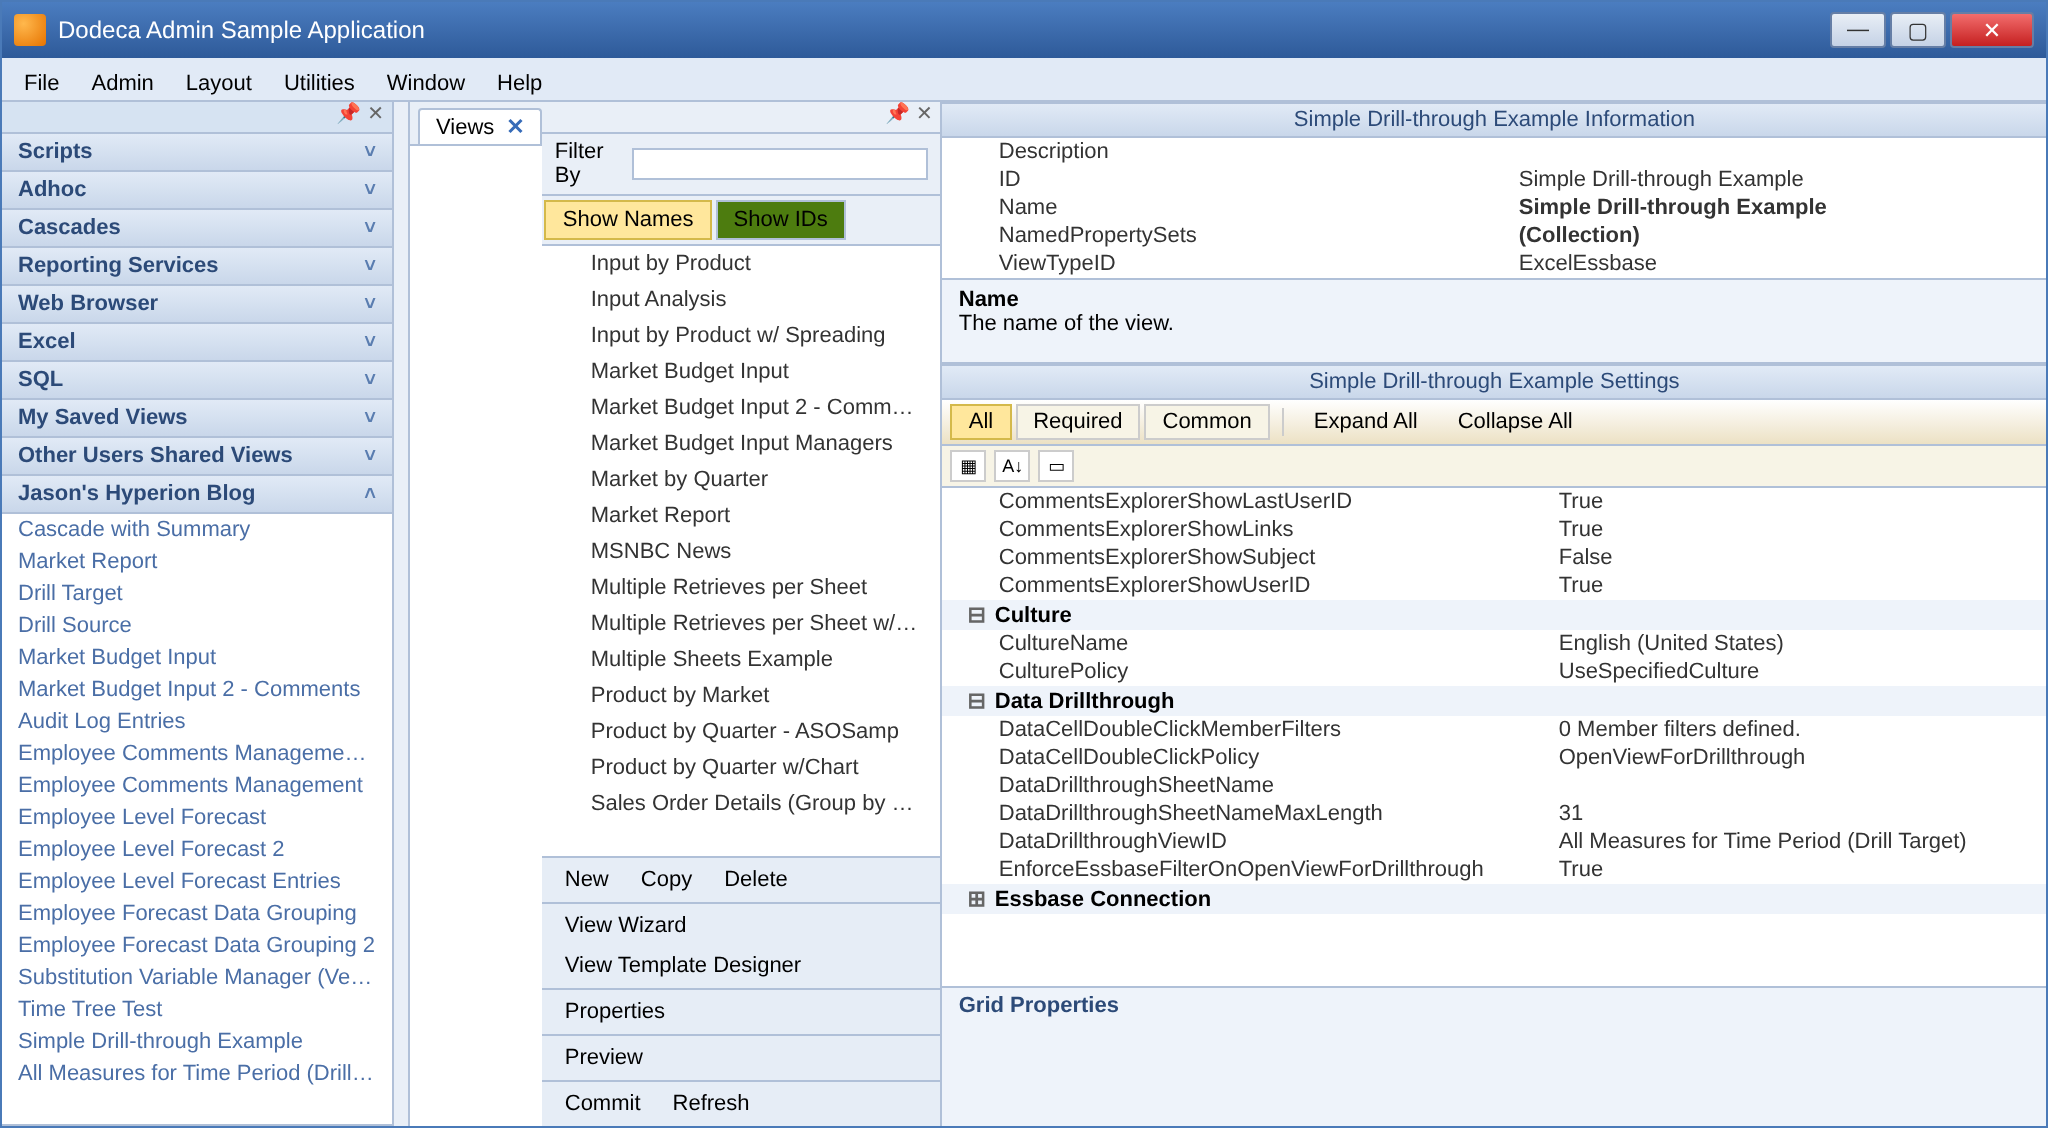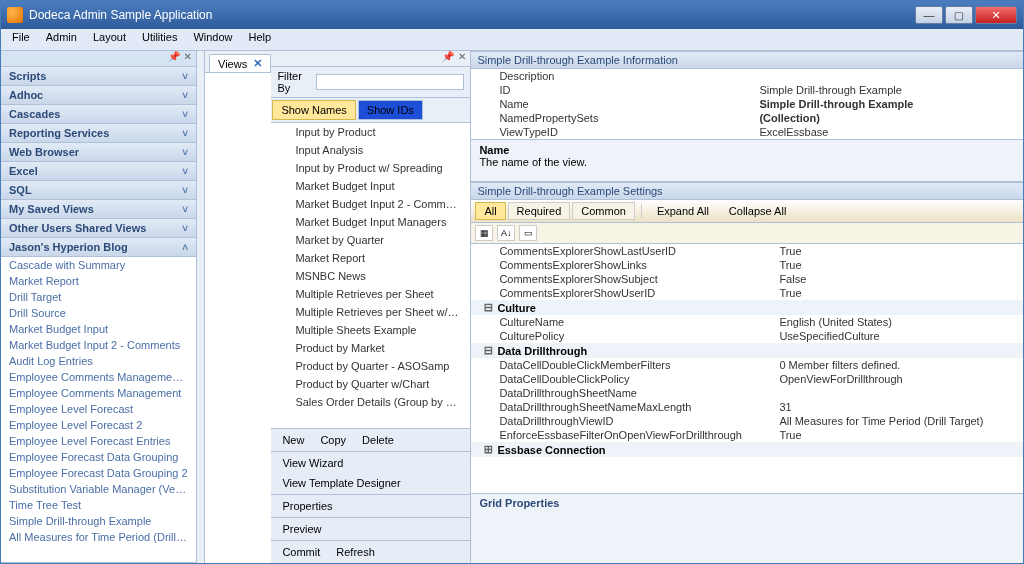--- a/index.html
+++ b/index.html
@@ -4,49 +4,49 @@
 <style>
   * { box-sizing: border-box; margin: 0; padding: 0; }
   body { font-family: "Segoe UI", Tahoma, sans-serif; font-size: 11px; color: #000; background: #fff; overflow: hidden; }
   .window { width: 1024px; height: 564px; border: 1px solid #4a7ab8; background: #fff; display: flex; flex-direction: column; }
   .titlebar { height: 28px; background: linear-gradient(#4b7dc0,#2e5a99); display: flex; align-items: center; padding: 0 6px; color: #fff; }
   .titlebar .app-icon { width: 16px; height: 16px; background: radial-gradient(circle at 30% 30%, #ffb84d, #e67300); border-radius: 2px; margin-right: 6px; }
   .titlebar .title { flex: 1; font-size: 12px; }
   .winbtns { display: flex; gap: 2px; }
   .winbtn { width: 28px; height: 18px; background: linear-gradient(#e8eef6,#c5d2e6); border: 1px solid #657ea6; border-radius: 2px; display:flex; align-items:center; justify-content:center; font-size:11px; color:#333;}
   .winbtn.close { background: linear-gradient(#f26d6d,#c52020); color:#fff; width:42px;}
-  .menubar { height: 22px; background: #e1eaf6; border-bottom: 1px solid #b0c0d8; display: flex; align-items: flex-start; padding: 0 4px; gap: 2px;}
+  .menubar { height: 22px; background: #e1eaf6; border-bottom: 1px solid #b0c0d8; display: flex; align-items: flex-end; padding: 0 4px; gap: 2px;}
   .menuitem { padding: 2px 7px; cursor: default; }
   .content { flex: 1; display: flex; min-height: 0; }
   .sidebar { width: 196px; background: #e9eff7; border-right: 1px solid #b0c0d8; display:flex; flex-direction:column; }
   .panel-hdr { height:16px; background:#d6e3f2; border-bottom:1px solid #b0c0d8; font-size:10px; text-align:right; padding-right:4px; color:#666;}
   .accordion { flex:1; overflow:hidden; display:flex; flex-direction:column;}
   .acc-item { background: linear-gradient(#e1eaf6,#c9d7ea); border-bottom:1px solid #b0c0d8; padding: 3px 8px; font-weight: bold; color:#2c4a78; display:flex; justify-content:space-between; align-items:center; cursor:default;}
   .acc-item .chev { font-size:10px; color:#5a7db0;}
   .acc-content { background:#fff; flex:1; overflow-y:auto; border-bottom:1px solid #b0c0d8;}
   .tree-item { padding: 2px 8px; color:#4a6ea6; cursor:default; white-space:nowrap; overflow:hidden; text-overflow:ellipsis;}
   .gutter { width:8px; background:#e9eff7; border-right:1px solid #b0c0d8;}
   .main { flex:1; display:flex; flex-direction:row; min-width:0;}
   .tabbar { height:22px; background:#e9eff7; border-bottom:1px solid #b0c0d8; display:flex; align-items:flex-end; padding-left:4px; padding-top:2px;}
   .tab { background:#fff; border:1px solid #b0c0d8; border-bottom:none; padding:2px 8px; font-size:11px; display:flex; align-items:center; gap:6px; border-radius:2px 2px 0 0;}
   .tab .x { color:#366bb8; font-weight:bold; cursor:default;}
   .views-body { flex:1; display:flex; min-height:0;}
   .views-left { width:200px; border-right:1px solid #b0c0d8; display:flex; flex-direction:column; background:#fff;}
   .pin-bar { height:16px; background:#e9eff7; text-align:right; font-size:10px; color:#666; padding-right:4px; border-bottom:1px solid #b0c0d8;}
   .filter-row { display:flex; align-items:center; gap:4px; padding:3px 6px; background:#e9eff7; border-bottom:1px solid #b0c0d8;}
   .filter-row input { flex:1; border:1px solid #b0c0d8; font-size:11px; padding:1px 2px;}
   .toggle-row { display:flex; background:#e9eff7; border-bottom:1px solid #b0c0d8;}
-  .toggle-btn { padding:3px 8px; border:1px solid #b0c0d8; background:#1d4ed8; margin:2px 1px; font-size:11px; cursor:default;}
+  .toggle-btn { padding:3px 8px; border:1px solid #b0c0d8; background:#4d7c0f; margin:2px 1px; font-size:11px; cursor:default;}
   .toggle-btn.active { background:#ffe79c; border-color:#d4b94a;}
   .view-list { flex:1; overflow-y:auto; background:#fff;}
   .vitem { padding:3px 8px 3px 24px; font-size:11px; color:#333; cursor:default; white-space:nowrap; overflow:hidden; text-overflow:ellipsis;}
   .btn-row { background:#e6edf6; border-top:1px solid #b0c0d8; padding:2px 4px; display:flex; flex-wrap:wrap; gap:2px;}
   .fbtn { padding:2px 6px; border:1px solid transparent; font-size:11px; cursor:default;}
   .views-right { flex:1; display:flex; flex-direction:column; min-width:0; background:#f4f7fb;}
-  .section-hdr { background: linear-gradient(#e1eaf6,#c9d7ea); padding:2px 6px; font-size:11px; color:#2c4a78; border-bottom:1px solid #b0c0d8; border-top:1px solid #b0c0d8;}
+  .section-hdr { background: linear-gradient(#e1eaf6,#c9d7ea); padding:2px 6px; font-size:11px; color:#2c4a78; border-bottom:1px solid #b0c0d8; border-top:1px solid #b0c0d8;text-align:center;}
   .info-grid { background:#fff; border-bottom:1px solid #b0c0d8;}
   .info-row { display:flex; padding:1px 6px 1px 28px;}
   .info-key { width:260px; color:#333;}
   .info-val { flex:1; color:#333;}
   .info-val.bold { font-weight:bold;}
   .name-desc { background:#eef3fa; padding:4px 8px; border-bottom:1px solid #b0c0d8; min-height:42px;}
   .name-desc .t { font-weight:bold;}
   .settings-tabs { background: linear-gradient(#fff,#ece1c4); display:flex; gap:2px; padding:2px 4px; border-bottom:1px solid #b0c0d8; align-items:center;}
   .stab { padding:2px 8px; border:1px solid #ccc; background:#f7f4e6; font-size:11px; cursor:default;}
   .stab.active { background:#ffe79c; border-color:#d4b94a;}

